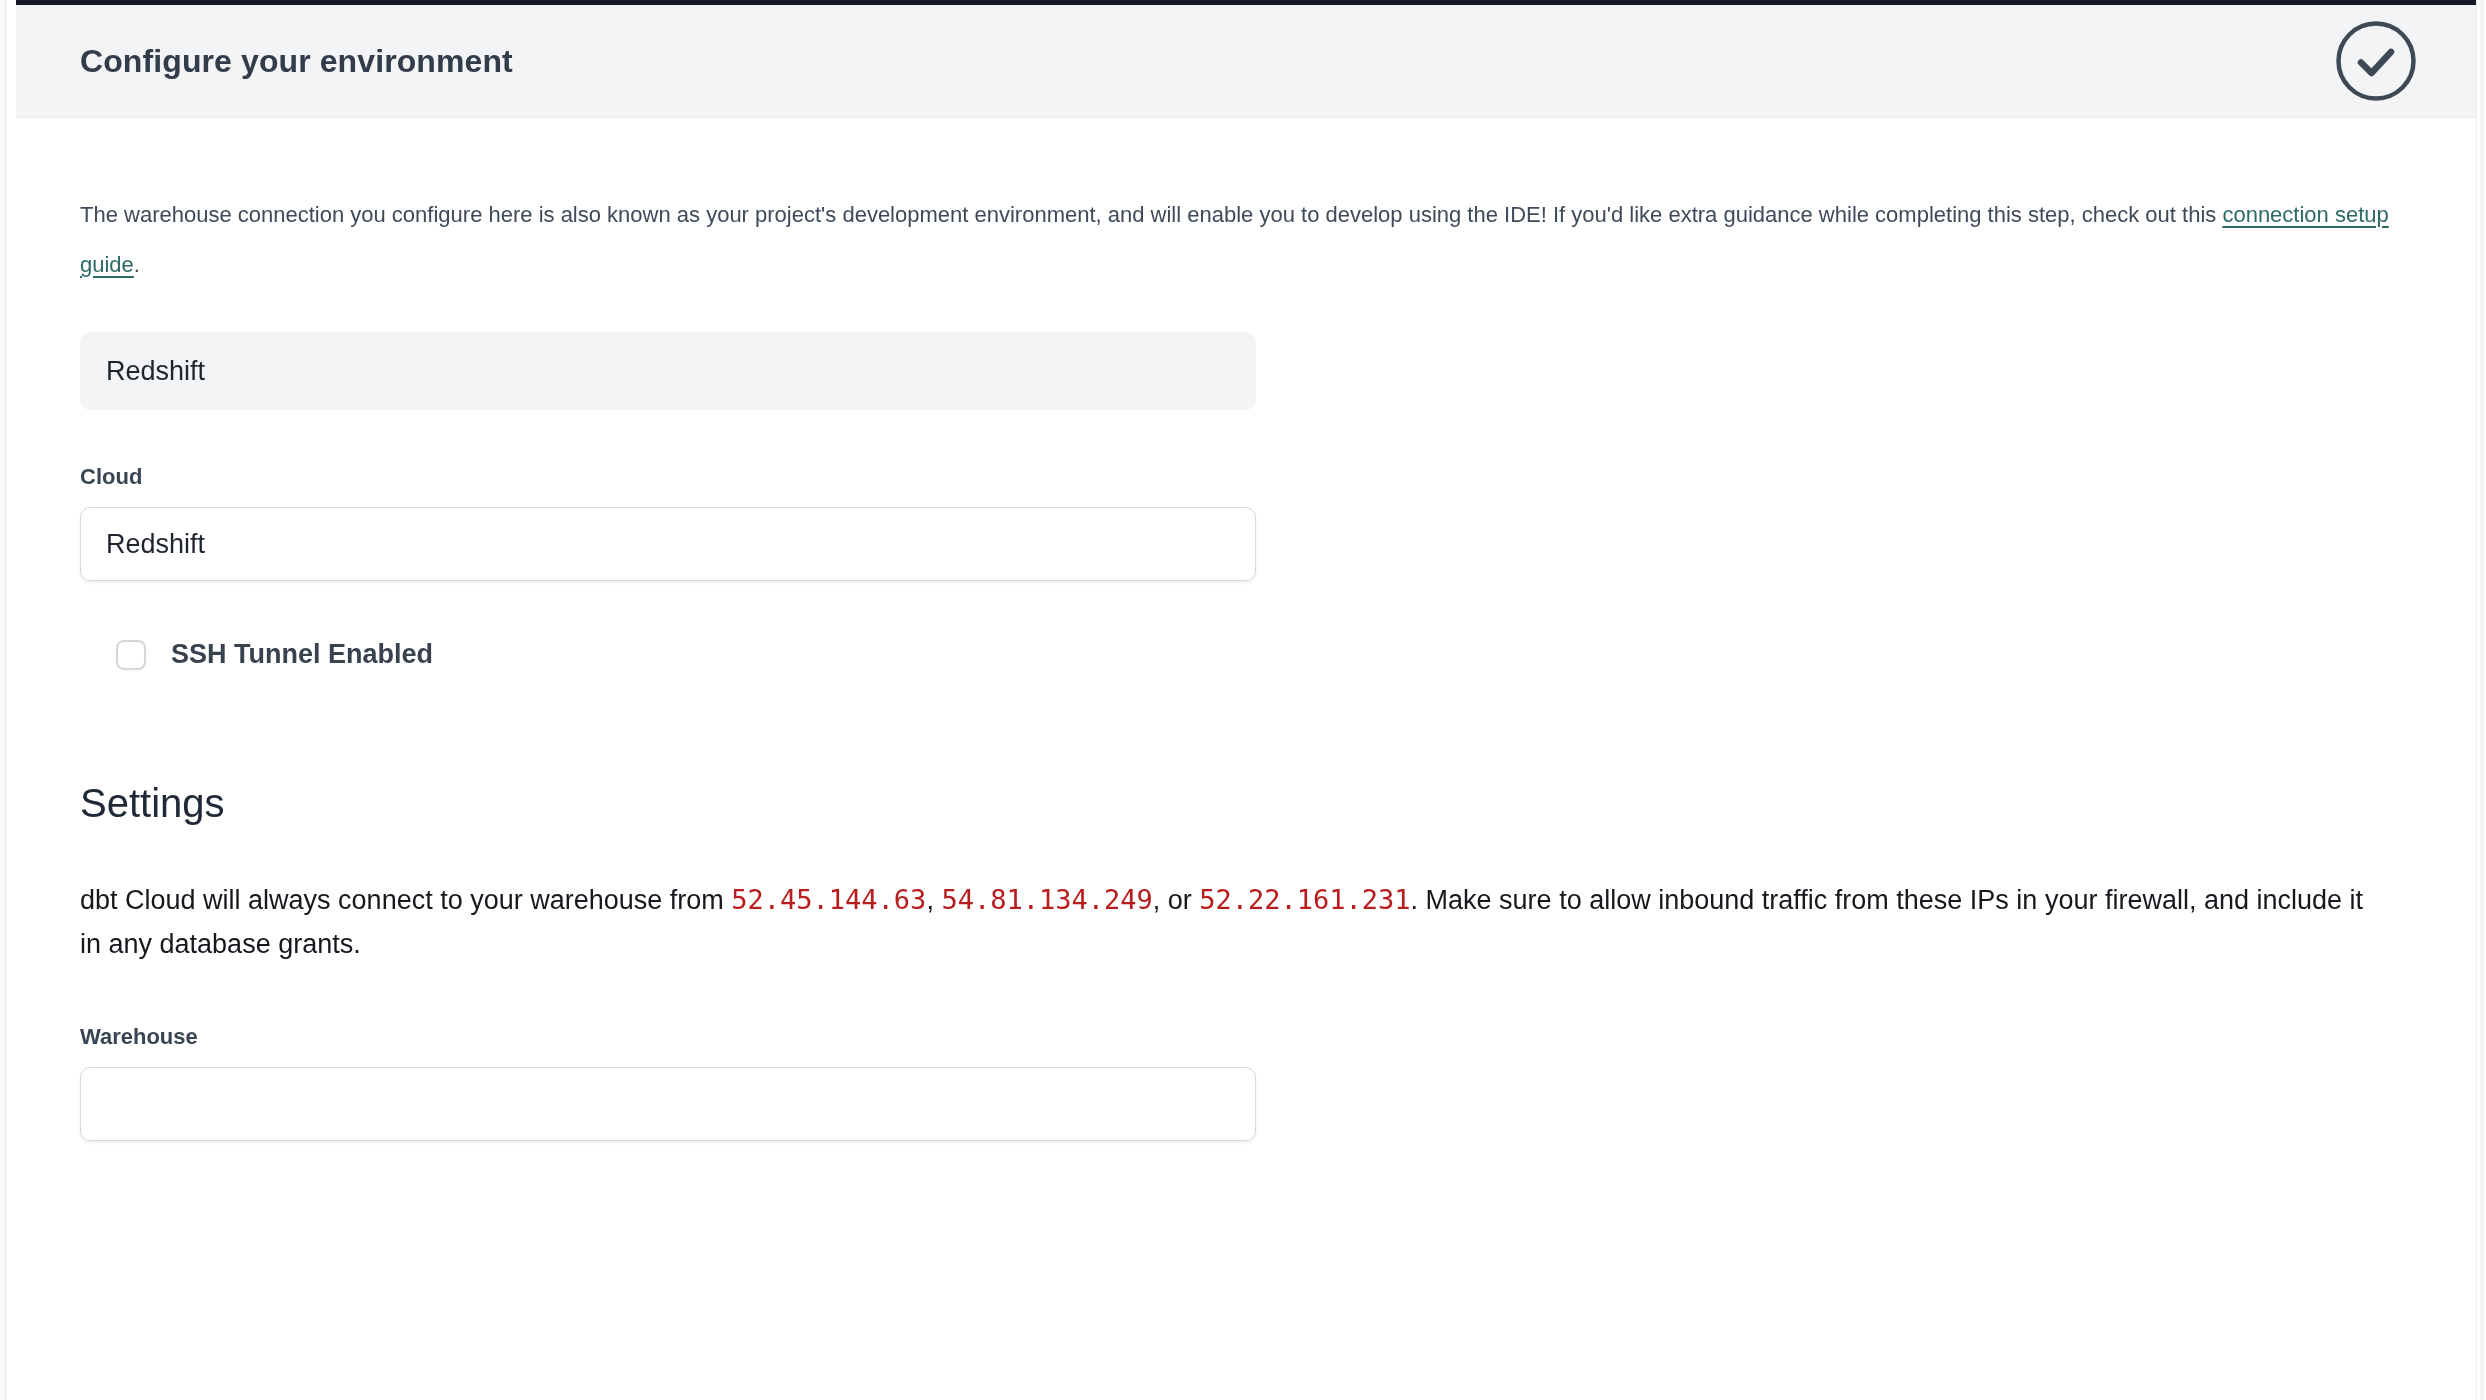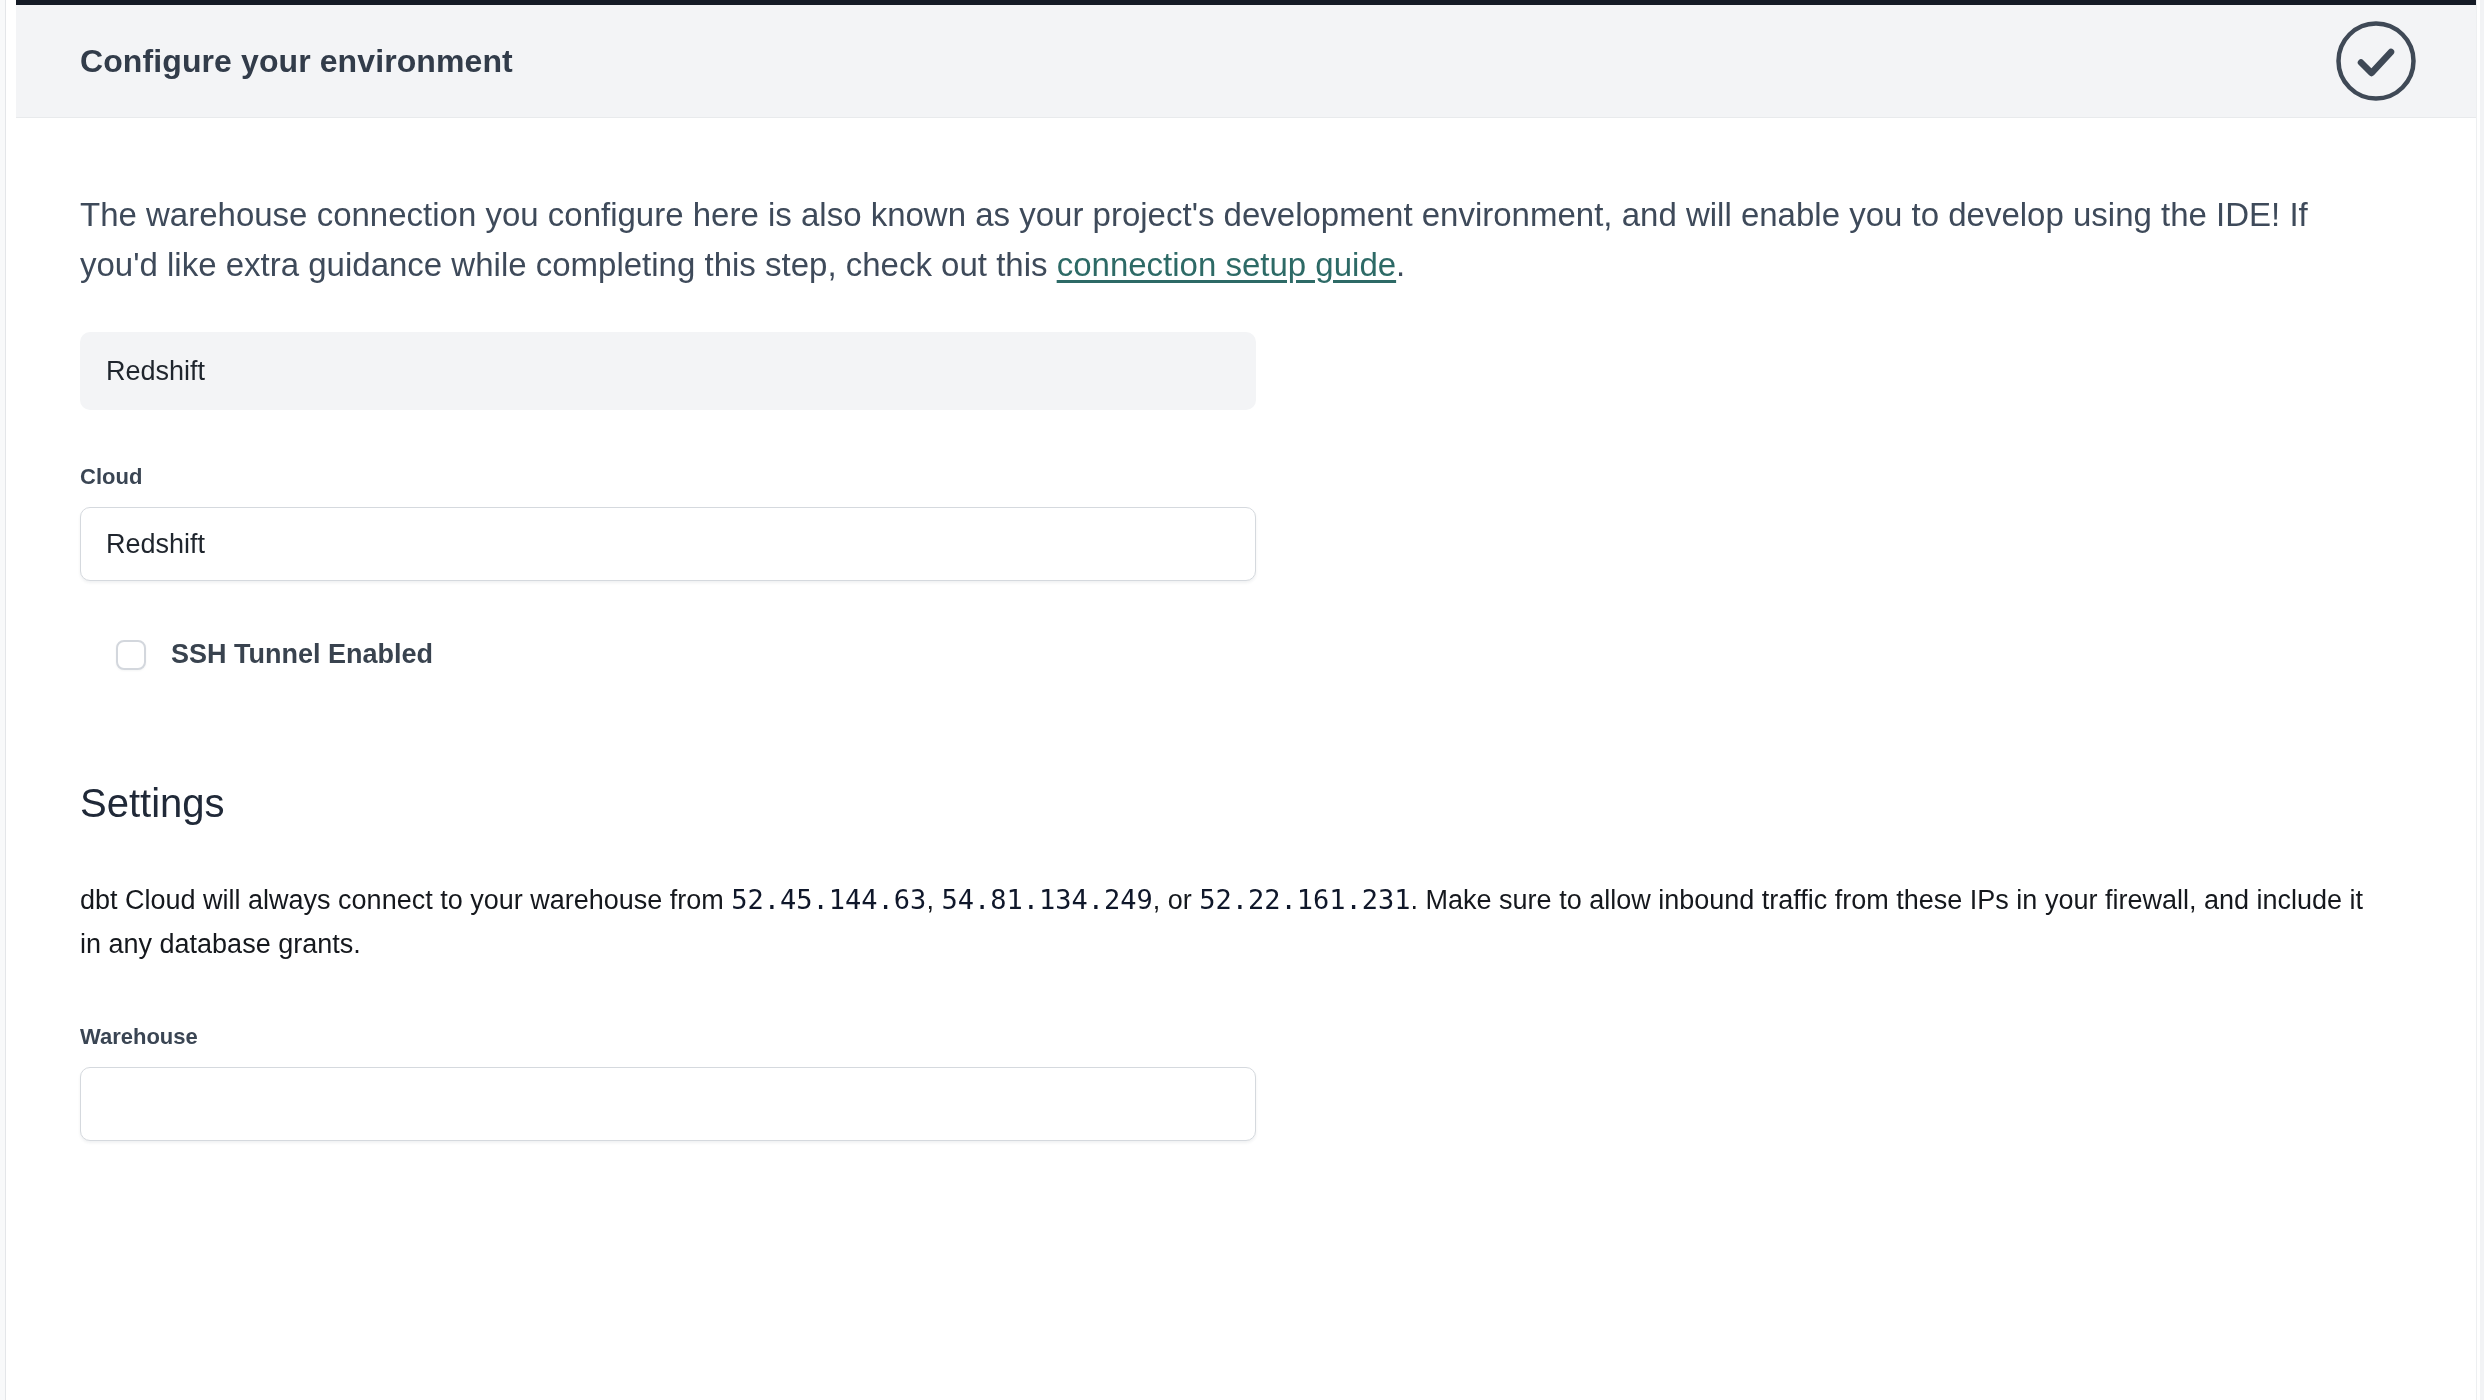--- a/index.html
+++ b/index.html
@@ -35,21 +35,21 @@
     padding: 0 58px 0 64px;
   }
   .header h1 {
     font-size: 32px; font-weight: 700; color: #323c4a; letter-spacing: 0.1px;
   }
   .status-circle { display: block; }
 
   .content { padding: 72px 64px 0 64px; }
 
   .intro {
-    font-size: 33px; line-height: 50px; color: #3e4a5a;
+    font-size: 22px; line-height: 50px; color: #3e4a5a;
     max-width: 2310px; margin-bottom: 42px;
   }
   .intro a {
     color: #2d6a66; text-decoration: underline; text-underline-offset: 4px;
   }
 
   .field-label {
     display: block; font-size: 22px; line-height: 26px; font-weight: 700;
     color: #3a4553; margin-bottom: 17px;
   }
@@ -87,21 +87,21 @@
   .settings-heading {
     font-size: 40px; line-height: 46px; font-weight: 400; color: #202938;
     margin-bottom: 52px;
   }
 
   .settings-desc {
     font-size: 27px; line-height: 44px; color: #15181d;
     max-width: 2310px; margin-bottom: 58px;
   }
   .settings-desc .mono {
-    font-family: "DejaVu Sans Mono", monospace; font-size: 27px; color: #0f172a;
+    font-family: "DejaVu Sans Mono", monospace; font-size: 27px; color: #b91c1c;
   }
 
   .host-group { margin-bottom: 62px; }
   .port-group { margin-bottom: 0; }
 </style>
 </head>
 <body>
 
 <div class="left-gutter"></div>
 

